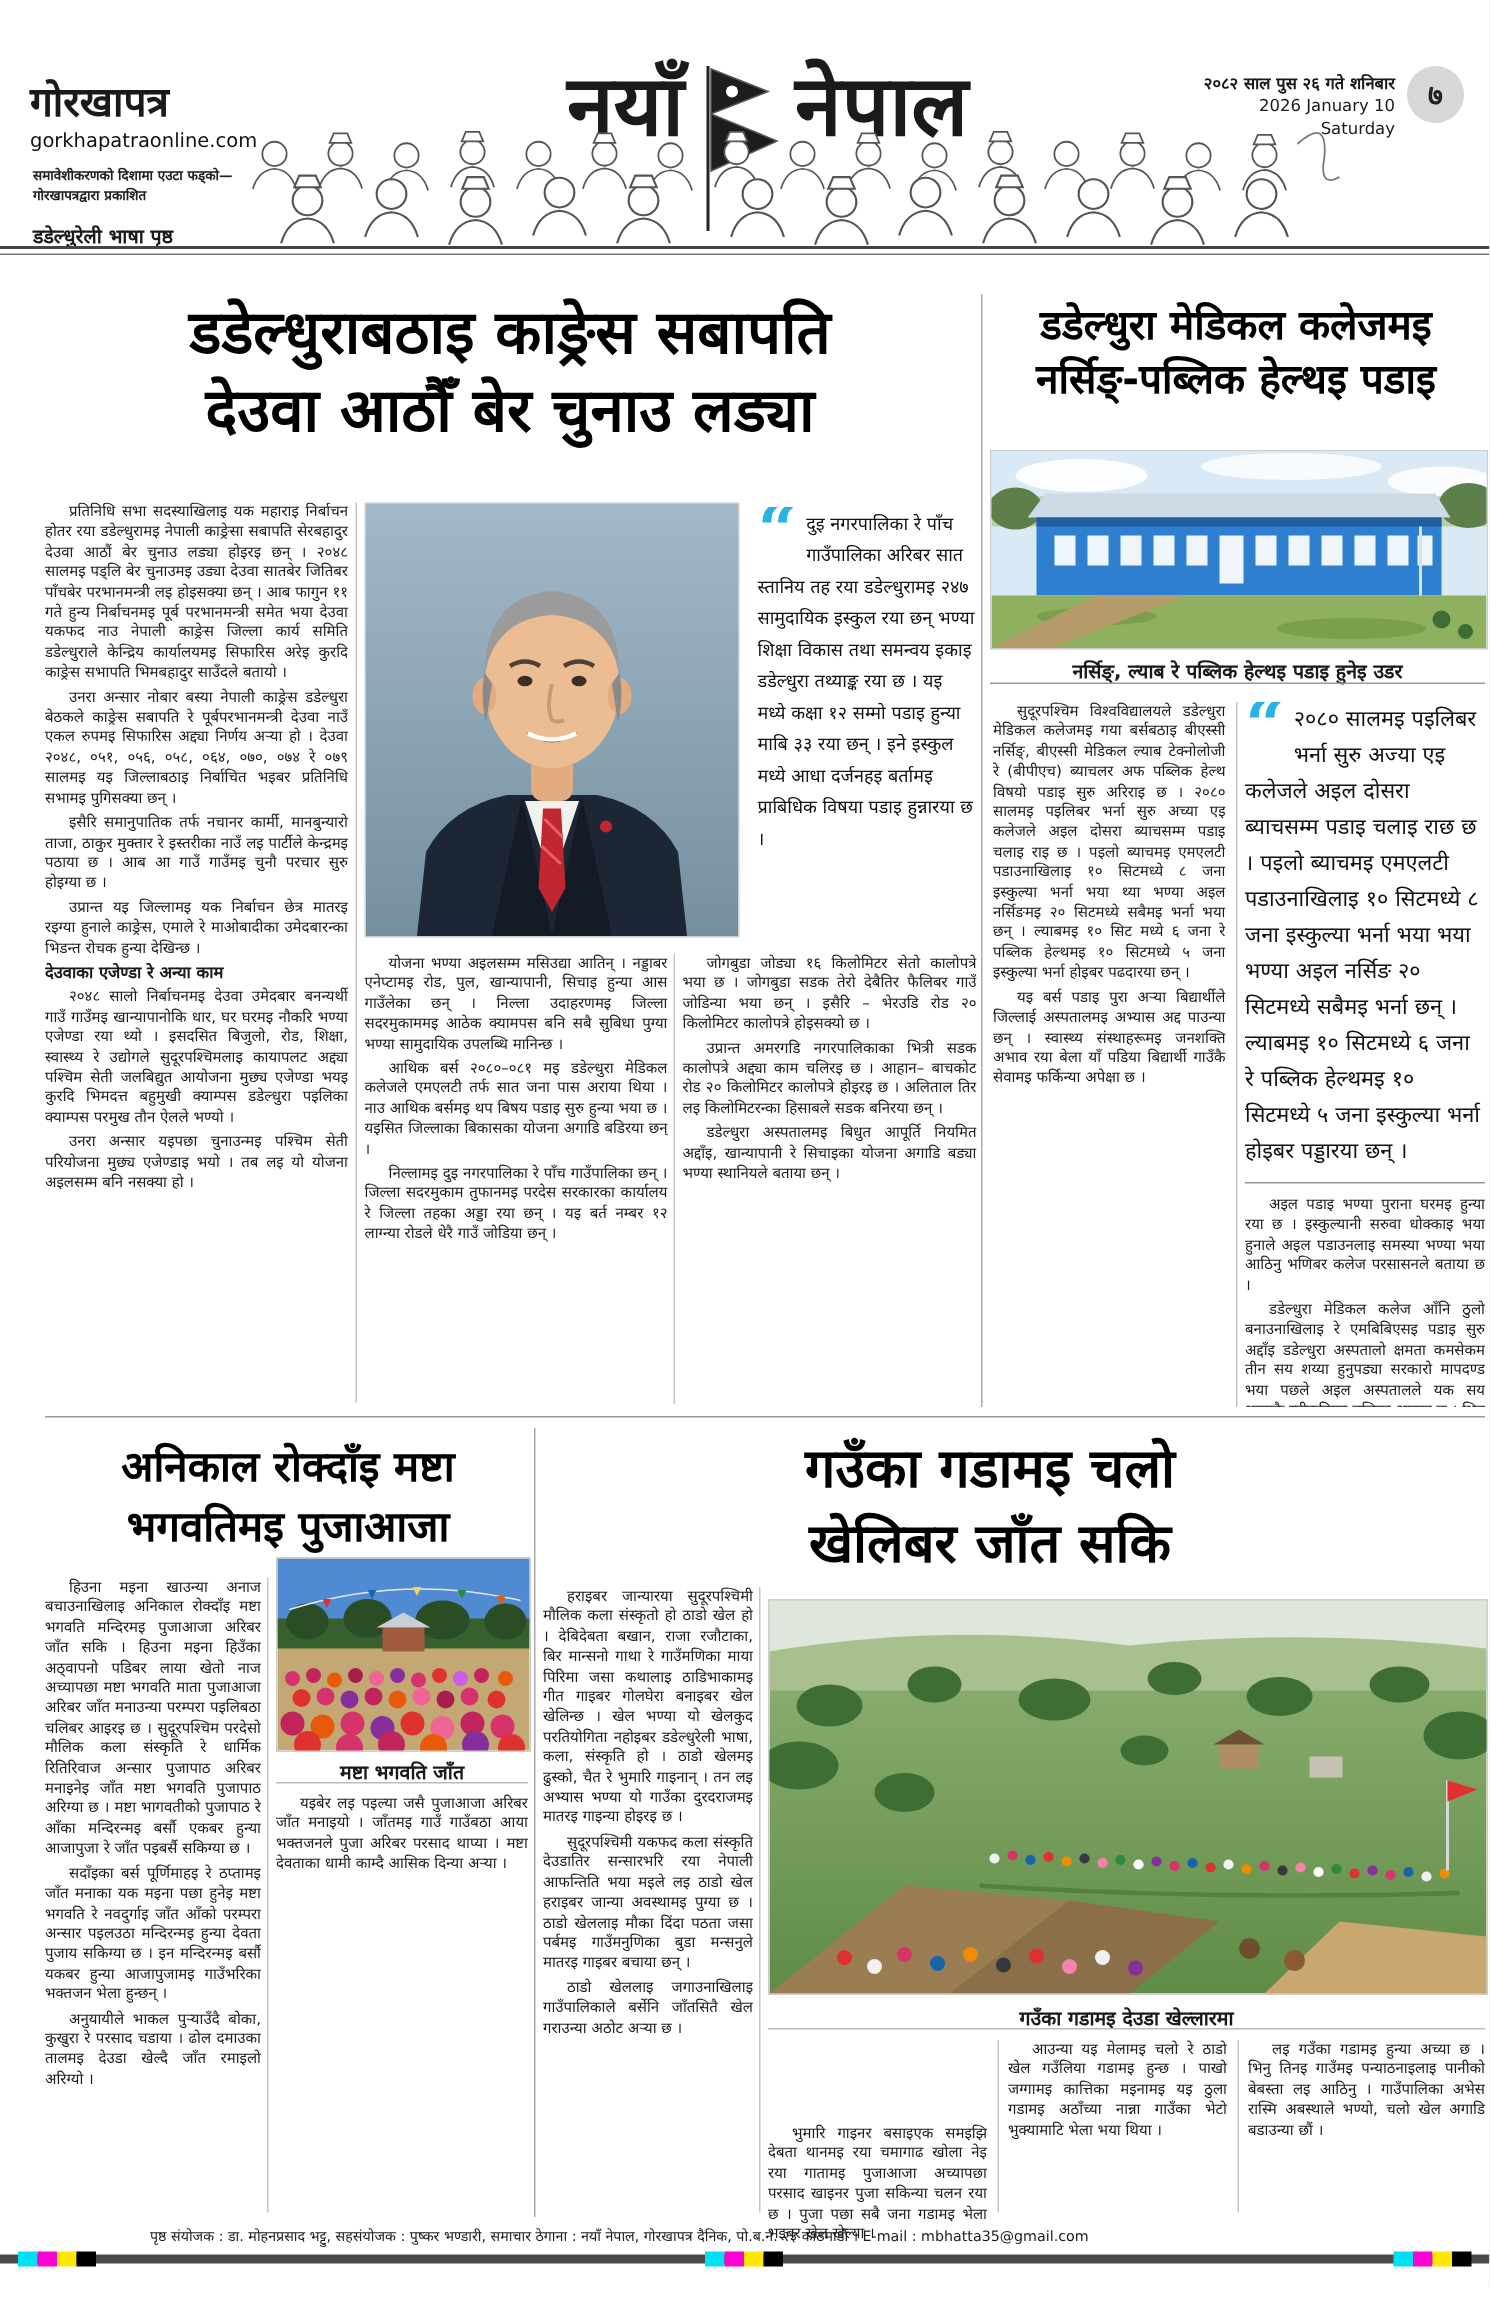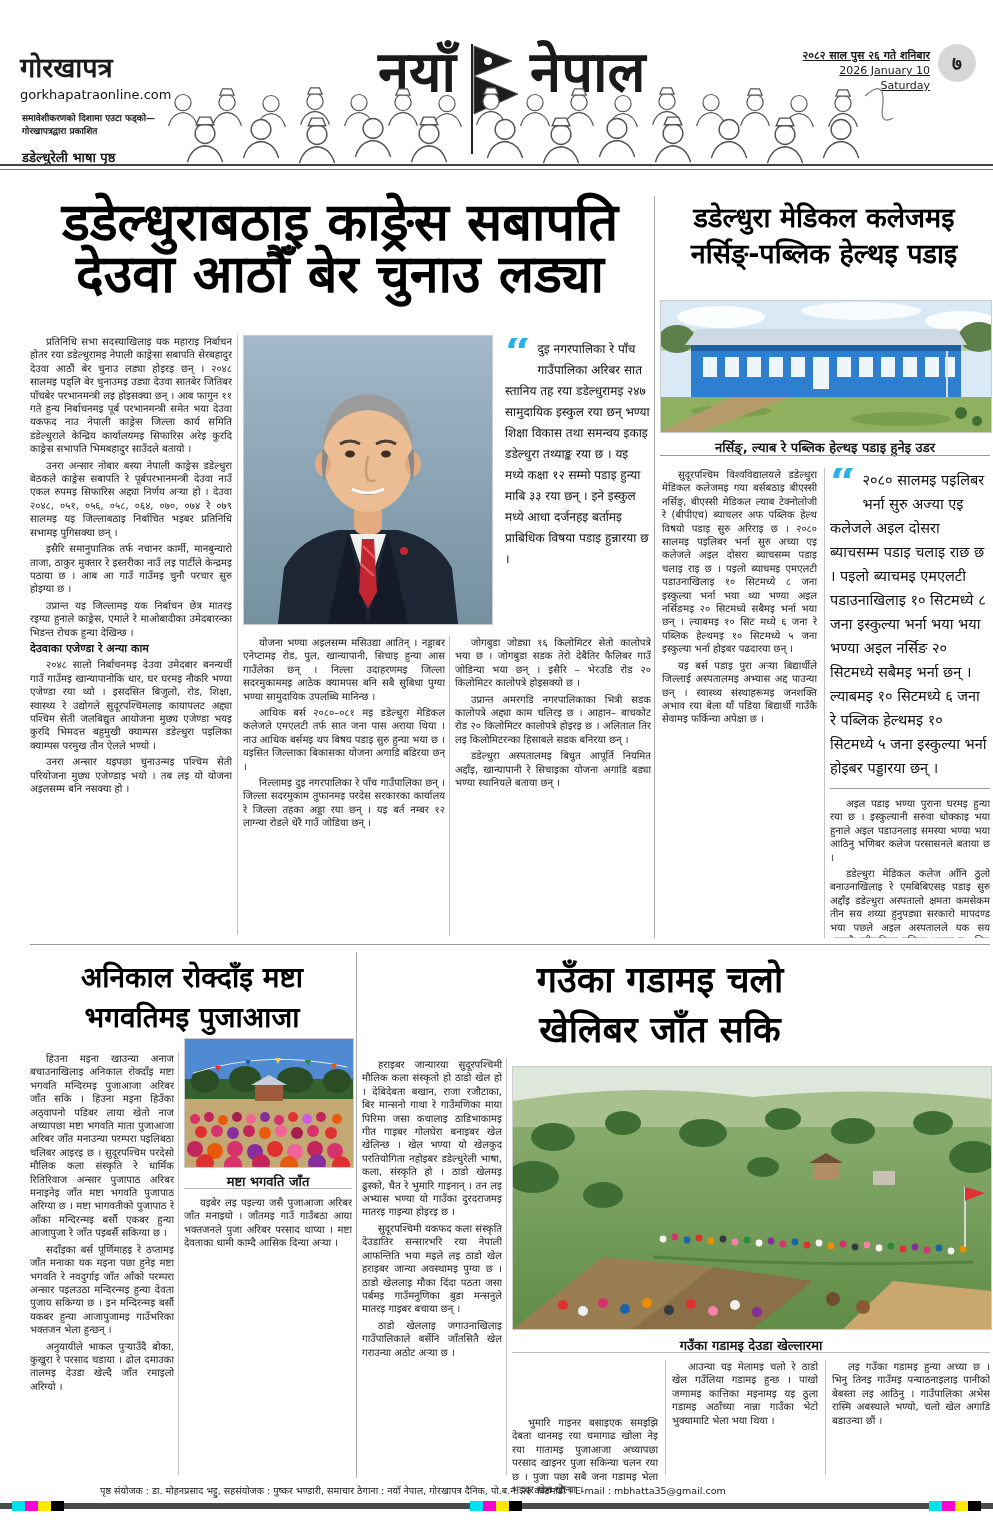--- a/index.html
+++ b/index.html
@@ -5,28 +5,28 @@
   html,body{margin:0;padding:0;background:#e8e8e8;}
   .page{position:relative;width:993px;height:1531px;margin:0 auto;background:#fff;
         font-family:"DejaVu Sans","Liberation Sans",sans-serif;color:#1a1a1a;overflow:hidden;}
   .abs{position:absolute;}
   
   .brand{font-size:27px;font-weight:bold;}
   .website{font-size:13px;color:#111;margin-top:2px;}
   .tagline{font-size:9px;line-height:13px;font-weight:bold;color:#222;}
   .edition{font-size:13px;font-weight:bold;margin-top:10px;}
   .masthead-title{display:flex;align-items:flex-start;gap:10px;font-size:56px;font-weight:bold;line-height:1;}
-  .dateline{text-align:right;font-size:11px;font-weight:bold;line-height:15px;text-decoration:underline;}
+  .dateline{text-align:right;font-size:11px;font-weight:bold;line-height:15px;}
   .date-en{font-weight:normal;font-size:11px;}
   .pagenum{width:38px;height:38px;border-radius:50%;background:#d7d7d7;color:#222;
            display:flex;align-items:center;justify-content:center;font-size:19px;font-weight:bold;}
   .header-rule{border-top:2px solid #444;border-bottom:1px solid #777;height:3px;}
   
   .headline{font-weight:bold;text-align:center;color:#000;}
-  .hl-main{font-size:52px;line-height:52px;}
+  .hl-main{font-size:40px;line-height:52px;}
   .hl-right{font-size:27px;line-height:36px;}
   .hl-small{font-size:28px;line-height:40px;}
   .hl-mid{font-size:36px;line-height:50px;}
   
   .col{font-size:10px;line-height:13.4px;text-align:justify;overflow:hidden;}
   .col p{margin:0 0 3px;text-indent:16px;}
   .col h4{font-size:11px;margin:3px 0;text-indent:0;}
   .quote{overflow:hidden;}
   .qmark{float:left;font-family:"DejaVu Serif","Liberation Serif",serif;font-weight:bold;
          font-size:46px;line-height:30px;margin-right:6px;}

